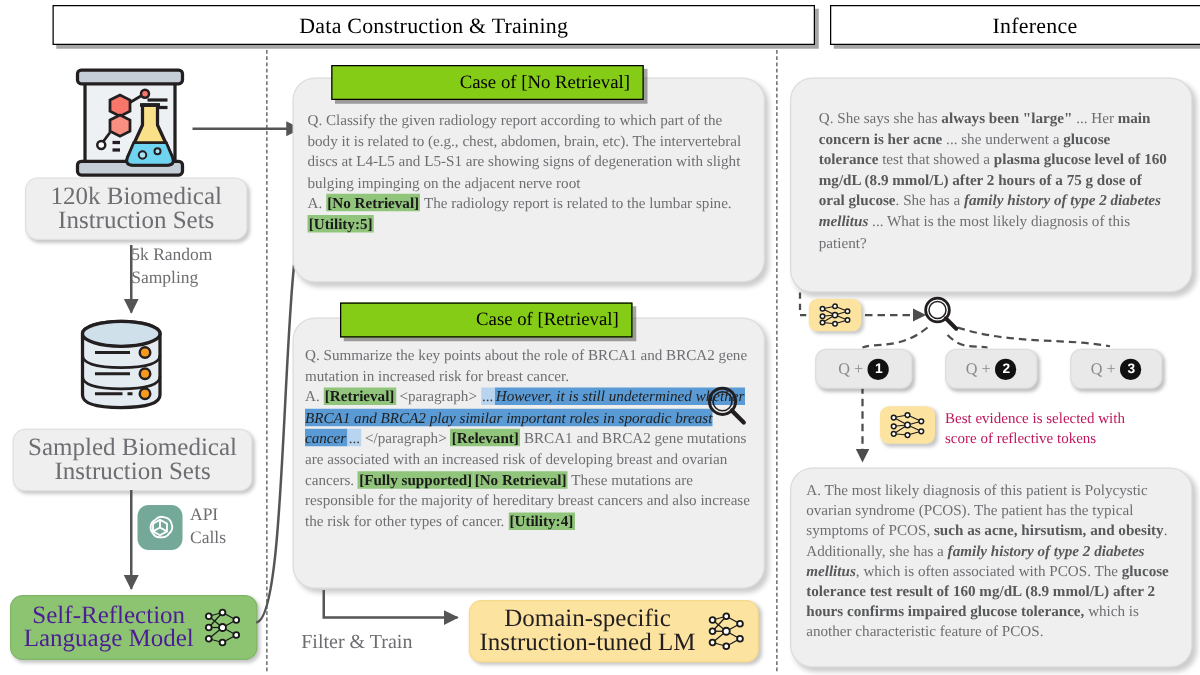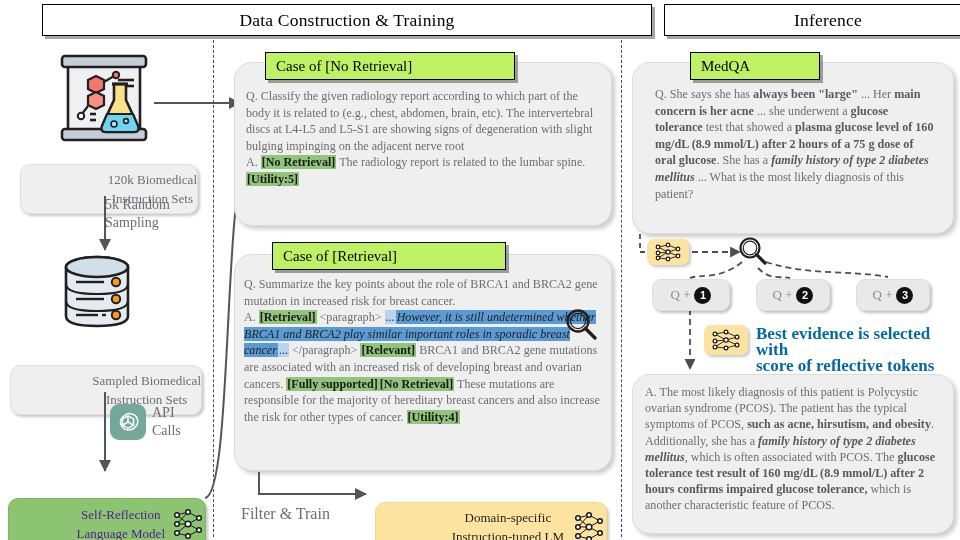--- a/index.html
+++ b/index.html
@@ -26,36 +26,36 @@
   }
   #divider-main{left:213px;top:40px;height:497px;}
   #divider-sections{left:621px;top:40px;height:497px;}
 
   
   .card{
     position:absolute;background:#efefef;border:1px solid #dcdcdc;
     border-radius:18px;box-shadow:3px 3px 4px rgba(0,0,0,.20);
   }
   .card-label{
-    position:absolute;background:#bef264;border:1.4px solid #000;
+    position:absolute;background:#84cc16;border:1.4px solid #000;
     box-shadow:3px 3px 0 rgba(0,0,0,.35);
-    display:flex;align-items:center;justify-content:flex-start;
+    display:flex;align-items:center;justify-content:flex-end;
     font-size:15px;color:#000;padding:0 10px;z-index:5;
   }
   .card-body{
     position:absolute;font-size:12.1px;line-height:16.6px;
     color:#6d6e71;text-align:left;
   }
 
   
   .pill{
     position:absolute;background:#efefef;border:1px solid #e0e0e0;
     border-radius:10px;box-shadow:2px 2px 3px rgba(0,0,0,.22);
-    display:flex;align-items:center;justify-content:flex-end;
-    text-align:center;font-size:13px;color:#6d6e71;line-height:19px;margin-top:22px;
+    display:flex;align-items:center;justify-content:center;
+    text-align:center;font-size:20px;color:#6d6e71;line-height:19px;
   }
   .pill.green{background:#8cc472;border-color:#7fb566;color:#4c1d95;}
   .pill.yellow{background:#fce3a0;border-color:#f5d98c;color:#231f20;}
 
   .plain-text{position:absolute;font-size:14px;color:#6d6e71;line-height:18px;text-align:left;}
 
   
   .hl-green{background:#92c57c;color:#1a1a1a;font-weight:bold;padding:0 1px;margin-top:35px;}
   .hl-blue{background:#5b9bd5;color:#1f1f1f;font-style:italic;padding:0 1px;}
   .hl-blue-light{background:#b9d4ee;color:#3a3a3a;padding:0 1px;}
@@ -74,22 +74,22 @@
     font-family:"Liberation Sans",sans-serif;font-size:11px;font-weight:bold;
     display:flex;align-items:center;justify-content:center;
   }
 
   .tokenbox{
     position:absolute;background:#fce3a0;border-radius:7px;
     box-shadow:2px 2px 3px rgba(0,0,0,.22);
     display:flex;align-items:center;justify-content:center;
   }
   .note{
-    position:absolute;font-family:"Liberation Serif",serif;font-weight:bold;
-    font-size:17px;line-height:16px;color:#0369a1;
+    position:absolute;font-family:"Liberation Serif",serif;font-weight:normal;
+    font-size:12px;line-height:16px;color:#be185d;
   }
 
   svg{overflow:visible;}
   .lyr{position:absolute;left:0;top:0;width:960px;height:540px;pointer-events:none;}
 </style>
 </head>
 <body>
 
 <div class="page">
 
@@ -284,23 +284,20 @@
             <circle cx="17" cy="16" r="2.8"></circle>
             <circle cx="17" cy="28" r="2.3"></circle>
           <circle cx="28" cy="10" r="2.3"></circle>
             <circle cx="28" cy="22" r="2.3"></circle>
         </g>
       </svg>
     </div>
   </div>
 
   <div class="card" id="card-medqa" style="left:632px;top:62px;width:320px;height:170px;"></div>
-  <div class="card-label" style="left:690px;top:52px;width:108px;height:26px;">
-    <span>MedQA</span>
-  </div>
   <div class="card-body" id="medqa-question" style="left:655px;top:86px;width:282px;"><span>Q. She says she has </span><span class="bold">always been "large"</span><span> ... Her </span><span class="bold">main concern is her acne</span><span> ... she underwent a </span><span class="bold">glucose tolerance</span><span> test that showed a </span><span class="bold">plasma glucose level of 160 mg/dL (8.9 mmol/L) after 2 hours of a 75 g dose of oral glucose</span><span>. She has a </span><span class="ital">family history of type 2 diabetes mellitus</span><span> ... What is the most likely diagnosis of this patient?</span></div>
 
   <div class="tokenbox" style="left:647px;top:239px;width:42px;height:26px;">
     <svg width="30" height="20">
       <g stroke="#1a1a1a" stroke-width=".9" fill="none">
         <line x1="5" y1="5" x2="15" y2="3"></line>
           <line x1="5" y1="5" x2="15" y2="10"></line>
         <line x1="5" y1="11" x2="15" y2="10"></line>
           <line x1="5" y1="16" x2="15" y2="10"></line>
         <line x1="5" y1="16" x2="15" y2="17"></line>

